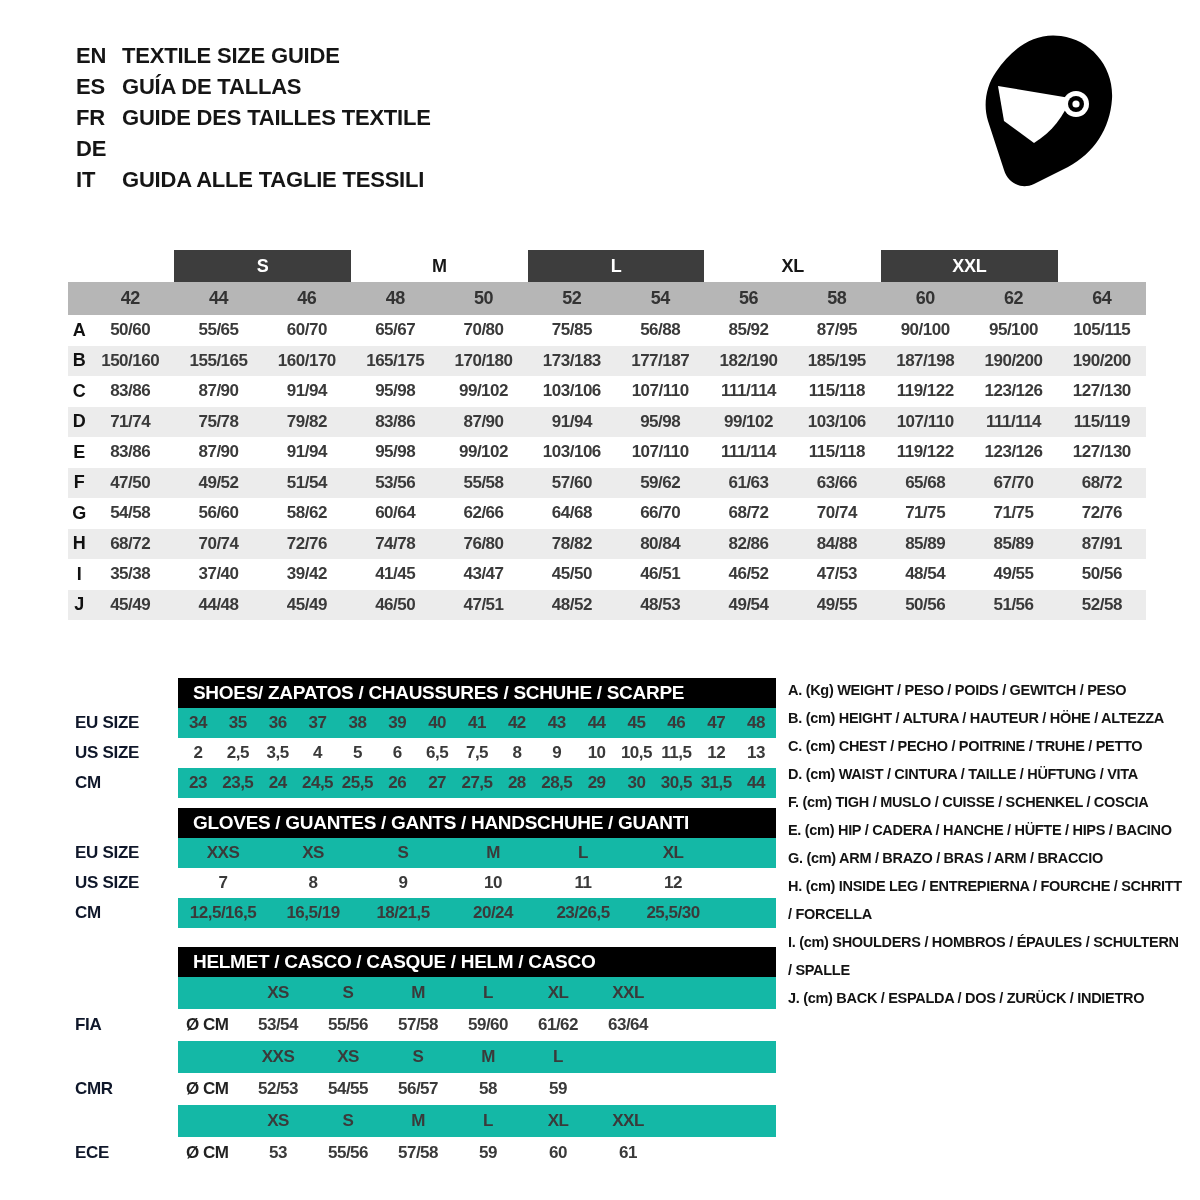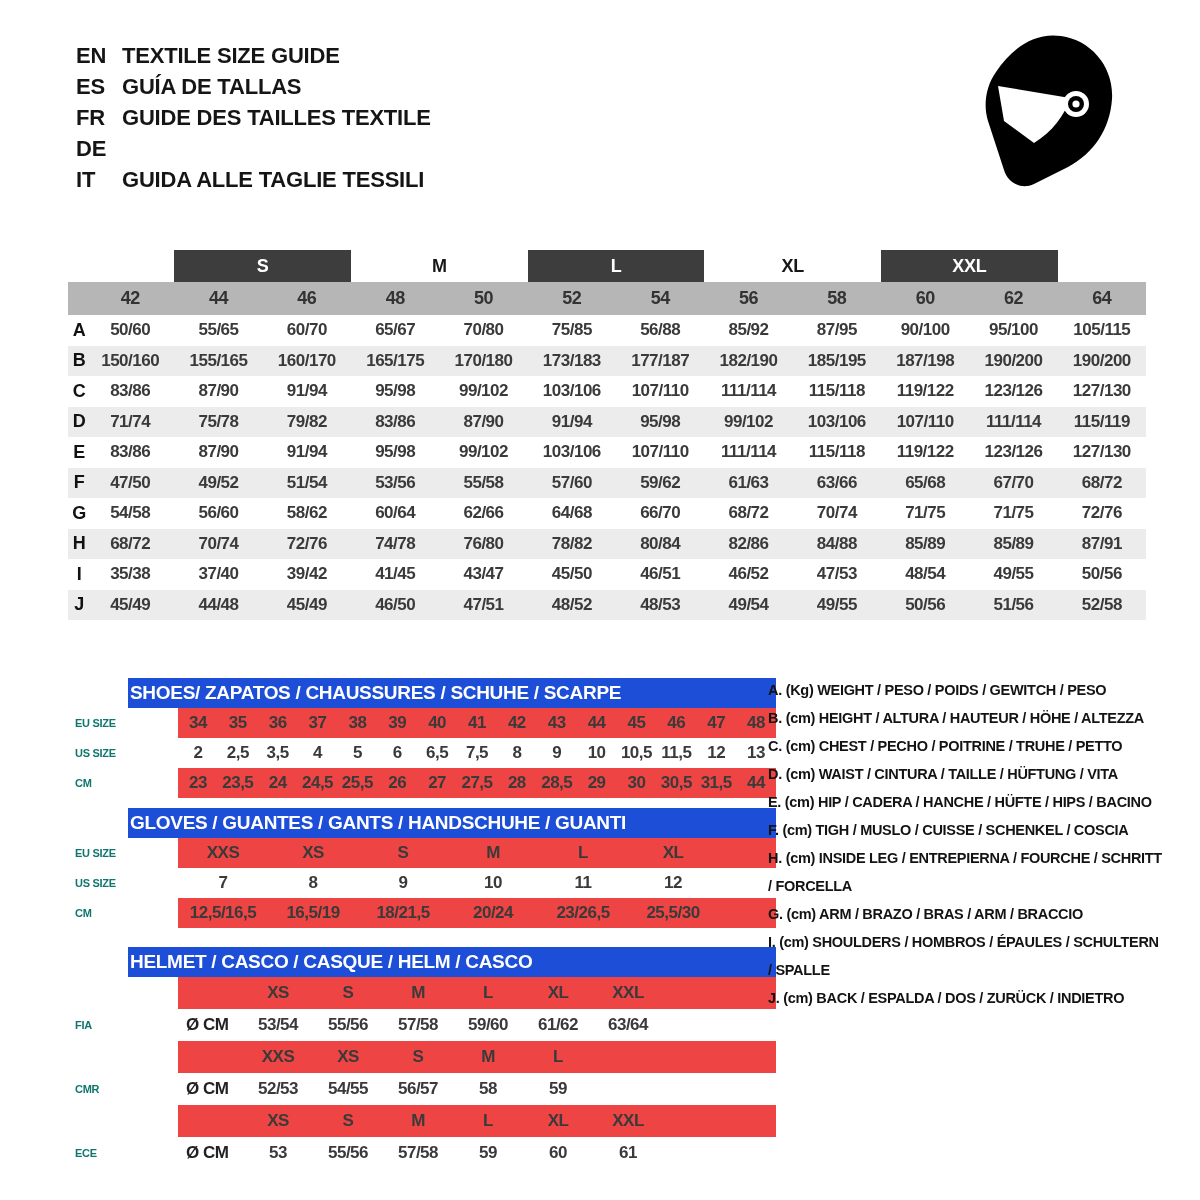--- a/index.html
+++ b/index.html
@@ -23,33 +23,33 @@
   .band.plain{color:#161616;}
   .cols-row{background:#b6b6b6;height:33px;}
   .cell{display:flex;align-items:center;justify-content:center;font-size:17px;color:#3a3a3a;letter-spacing:-0.5px;white-space:nowrap;}
   .col-head{font-size:18px;color:#333;}
   .data-row{height:30.5px;}
   .data-row.stripe{background:#ececec;}
   .letter{color:#111;font-size:18px;padding-left:4px;}
 
   
   .bt{position:absolute;left:75px;width:701px;}
-  .bt-bar{margin-left:53px;height:30px;background:#1d4ed8;color:#fff;display:flex;align-items:center;padding-left:2px;font-size:19px;letter-spacing:-0.3px;white-space:nowrap;box-sizing:border-box;}
+  .bt-bar{margin-left:103px;height:30px;background:#000000;color:#fff;display:flex;align-items:center;padding-left:15px;font-size:19px;letter-spacing:-0.3px;white-space:nowrap;box-sizing:border-box;}
   .bt-row{display:flex;height:30px;}
   .helmet-section .bt-row{height:32px;}
-  .bt-label{width:103px;display:flex;align-items:center;font-size:11px;color:#0f766e;letter-spacing:-0.3px;}
+  .bt-label{width:103px;display:flex;align-items:center;font-size:17px;color:#0f172a;letter-spacing:-0.3px;}
   .bt-values{flex:1;display:grid;}
-  .bt-row.stripe .bt-values{background:#ef4444;}
+  .bt-row.stripe .bt-values{background:#14b8a6;}
   .shoes-grid{grid-template-columns:repeat(15,1fr);}
   .gloves-grid{grid-template-columns:repeat(6,90px) 1fr;}
   .helmet-grid{grid-template-columns:65px repeat(6,70px) 1fr;}
   .unit{justify-content:flex-start;padding-left:8px;color:#222;text-align:center;}
 
   
-  .legend{position:absolute;left:768px;top:676px;width:398px;font-size:14.5px;line-height:28px;letter-spacing:-0.3px;color:#131313;}
+  .legend{position:absolute;left:788px;top:676px;width:398px;font-size:14.5px;line-height:28px;letter-spacing:-0.3px;color:#131313;}
 </style>
 </head>
 <body>
 
 <div class="page">
 
   <div class="langs" id="langs">
       <div class="lang-row">
         <div class="lang-code">EN</div>
         <div class="lang-title">TEXTILE SIZE GUIDE</div>
@@ -435,21 +435,21 @@
           </div>
         </div>
       </div>
   </div>
 
   <div class="legend" id="legend">
       <div class="legend-line">A. (Kg) WEIGHT / PESO / POIDS / GEWITCH / PESO</div>
       <div class="legend-line">B. (cm) HEIGHT / ALTURA / HAUTEUR / HÖHE / ALTEZZA</div>
       <div class="legend-line">C. (cm) CHEST / PECHO / POITRINE / TRUHE / PETTO</div>
       <div class="legend-line">D. (cm) WAIST / CINTURA / TAILLE / HÜFTUNG / VITA</div>
+      <div class="legend-line">F.  (cm) TIGH / MUSLO / CUISSE / SCHENKEL / COSCIA</div>
       <div class="legend-line">E. (cm) HIP / CADERA / HANCHE / HÜFTE / HIPS /  BACINO</div>
-      <div class="legend-line">F.  (cm) TIGH / MUSLO / CUISSE / SCHENKEL / COSCIA</div>
+      <div class="legend-line">G. (cm) ARM  / BRAZO / BRAS / ARM / BRACCIO</div>
       <div class="legend-line">H. (cm) INSIDE LEG / ENTREPIERNA / FOURCHE / SCHRITT / FORCELLA</div>
-      <div class="legend-line">G. (cm) ARM  / BRAZO / BRAS / ARM / BRACCIO</div>
       <div class="legend-line">I.  (cm) SHOULDERS / HOMBROS / ÉPAULES / SCHULTERN / SPALLE</div>
       <div class="legend-line">J. (cm) BACK / ESPALDA / DOS / ZURÜCK / INDIETRO</div>
     </div>
 
 </div>
 
 </body></html>

